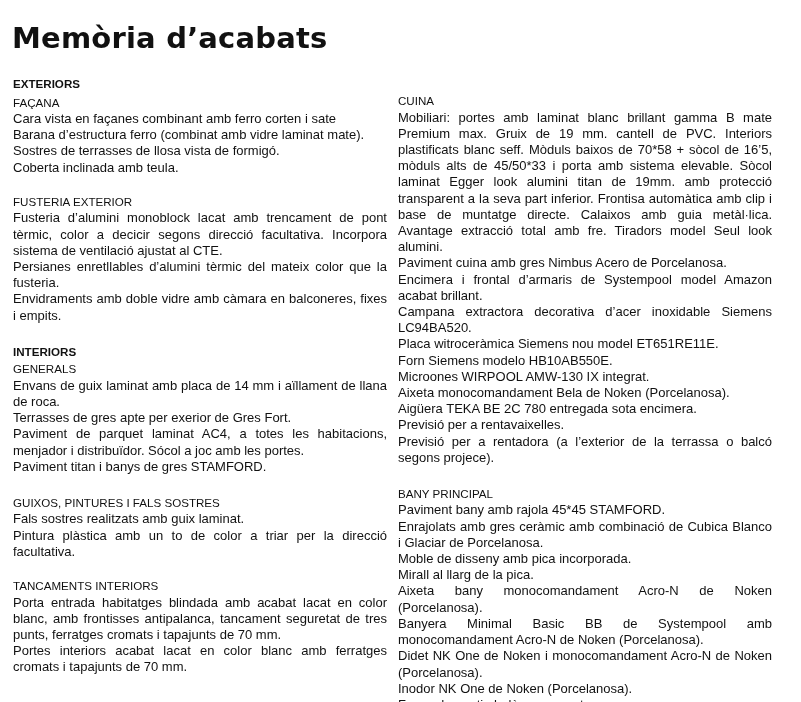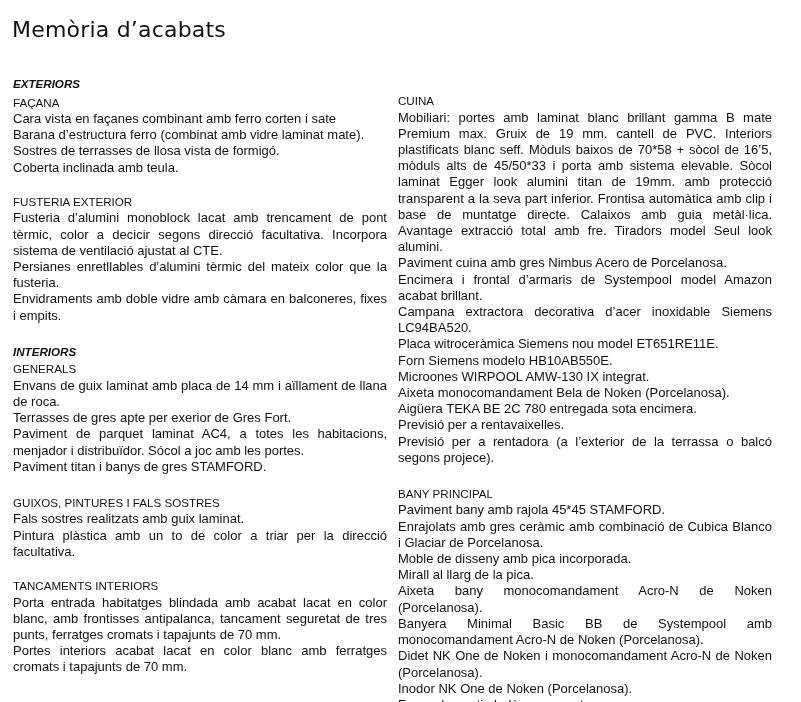--- a/index.html
+++ b/index.html
@@ -2,32 +2,32 @@
 <html><head>
 <meta charset="utf-8">
 <style>
   html, body { margin: 0; padding: 0; background: #ffffff; }
   body {
     width: 801px; height: 702px; position: relative; overflow: hidden;
     font-family: "Liberation Sans", sans-serif; color: #111;
   }
   .title {
     position: absolute; left: 12px; top: 2px;
-    font-size: 22px; font-weight: normal; letter-spacing: 0.2px; color: #111;
+    font-size: 29px; font-weight: bold; letter-spacing: 0.2px; color: #111;
     font-family: "DejaVu Sans", sans-serif;
   }
   .col { position: absolute; top: 76px; }
   .col.left { left: 13px; width: 374px; }
   .col.right { left: 398px; width: 374px; top: 76px; }
   .line {
     font-size: 13px; line-height: 16.2px; margin: 0;
     text-align: justify; text-justify: inter-word;
   }
   .head { font-size: 11.6px; line-height: 16.5px; margin: 0; }
-  .head.bold { font-weight: bold; font-style: italic; }
+  .head.bold { font-weight: bold; }
   .gap-m { height: 18px; }
   .gap-l { height: 20px; }
 </style>
 </head>
 <body>
 
 <h1 class="title">Memòria d’acabats</h1>
 
 <div class="col left">
   <p class="head bold">EXTERIORS</p>

